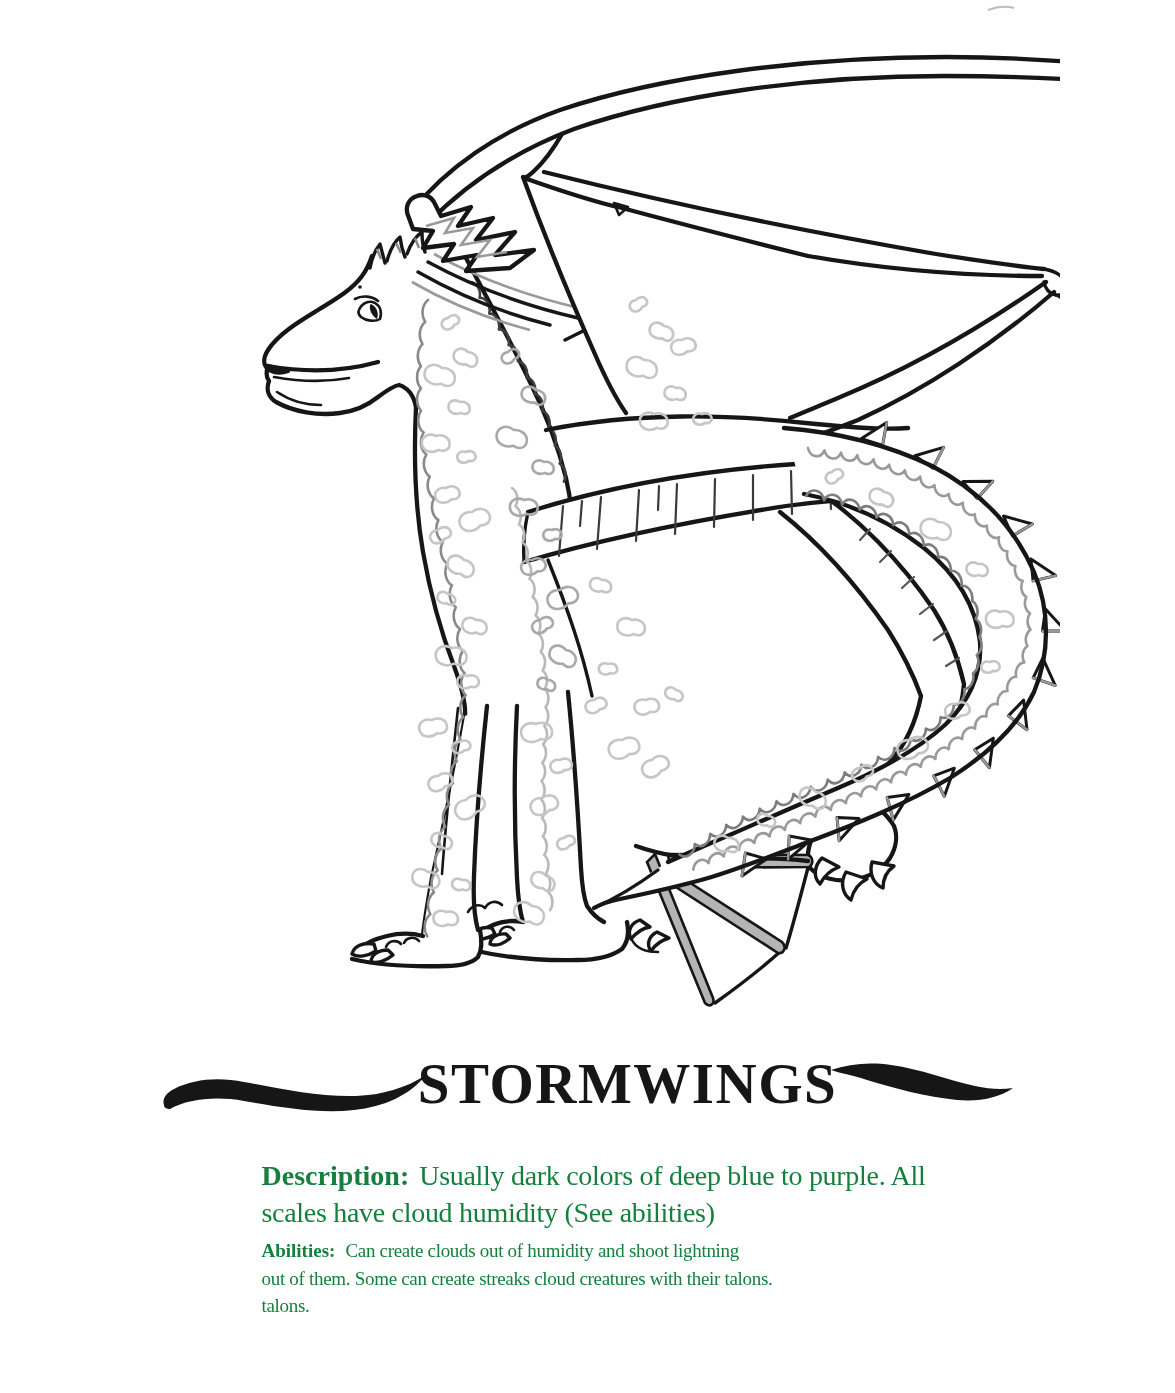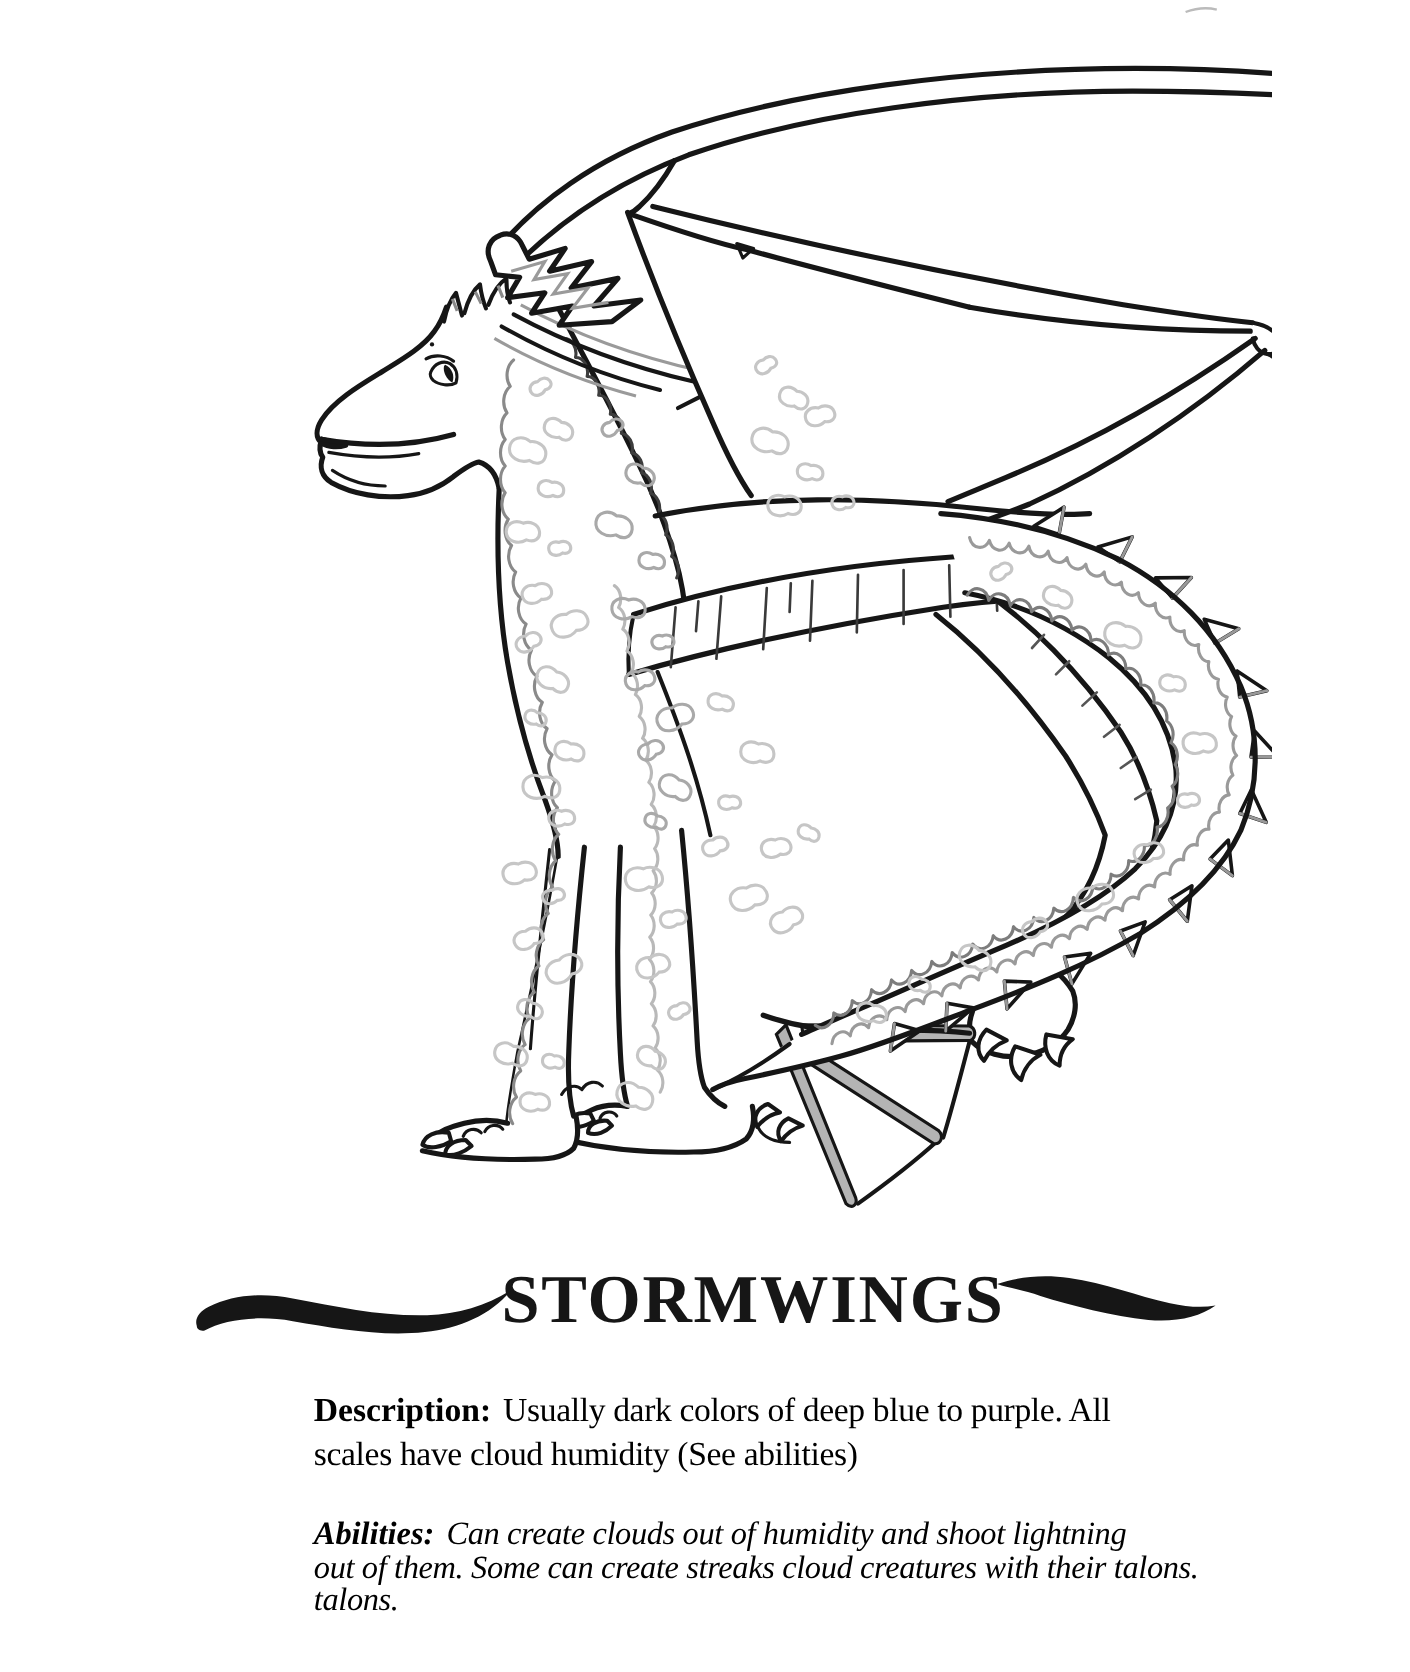--- a/index.html
+++ b/index.html
@@ -12,23 +12,23 @@
   .lnw{stroke:var(--ink);fill:#ffffff;stroke-width:4.3;stroke-linecap:round;stroke-linejoin:round;}
   .fw{fill:#ffffff;stroke:none;}
   .thin{stroke-width:2.6;}
   .med{stroke-width:3.4;}
   .title-row{position:absolute;top:1044px;left:0;width:100%;height:78px;display:flex;align-items:center;justify-content:center;}
   .title-text{font-weight:bold;font-size:57px;letter-spacing:1.5px;color:var(--ink);line-height:1;white-space:nowrap;}
   .swoosh{flex:0 0 auto;}
   .swoosh path{fill:var(--ink);}
   .sw-l{margin-right:-12px;transform:translateY(9px);}
   .sw-r{margin-left:-8px;transform:translateY(-2px);}
-  .textblock{position:absolute;left:146px;color:#000000;}
+  .textblock{position:absolute;left:146px;color:#15803d;}
   .desc{top:1157px;width:860px;font-size:28px;line-height:37px;letter-spacing:-0.3px;}
-  .abil{top:1265px;width:900px;font-size:27px;line-height:27.5px;letter-spacing:-0.3px;font-style:italic;}
+  .abil{top:1237px;width:900px;font-size:19px;line-height:27.5px;letter-spacing:-0.3px;}
   .tb-label{font-weight:bold;margin-right:10px;letter-spacing:0;}
 </style>
 </head>
 <body>
 
 <div class="page">
 
   <svg id="dragon-art" class="art" viewBox="0 0 1175 1040" xmlns="http://www.w3.org/2000/svg">
 
     <g>

